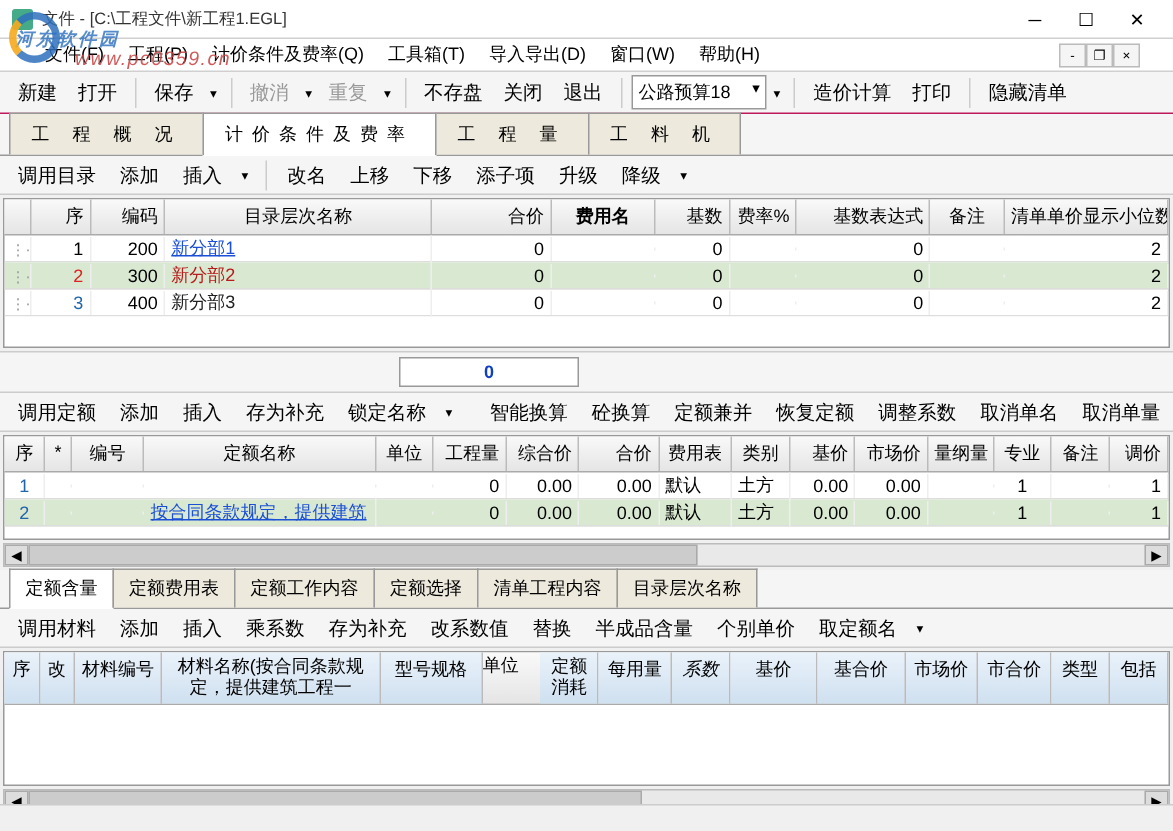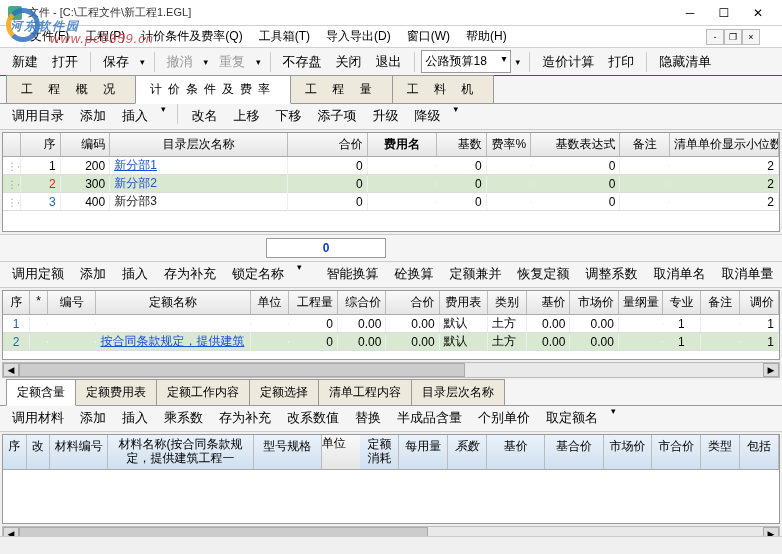--- a/index.html
+++ b/index.html
@@ -24,21 +24,21 @@
 .tbtn { padding: 3px 6px; cursor: pointer; white-space: nowrap; font-size: 13px; }
 .tsep { width: 1px; height: 20px; background: #ccc; margin: 0 4px; }
 .combo { border: 1px solid #999; padding: 2px 18px 2px 4px; background: #fff; position: relative; min-width: 90px; font-size: 12px; }
 .combo::after { content: "▾"; position: absolute; right: 3px; top: 2px; font-size: 10px; }
 .tdrop { padding: 0 3px; cursor: pointer; font-size: 9px; }
 
 .tabstrip { background: #f5f5f5; height: 28px; display: flex; align-items: flex-end; padding: 0 6px; border-bottom: 1px solid #999; gap: 0; }
 .tab { padding: 5px 14px; border: 1px solid #999; border-bottom: none; background: #ede9dc; cursor: pointer; margin-right: -1px; letter-spacing: 6px; }
 .tab.active { background: #fff; position: relative; z-index: 2; border-bottom: 1px solid #fff; margin-bottom: -1px; }
 
-.toolbar2 { background: #f5f5f5; height: 26px; display: flex; align-items: flex-start; padding: 0 6px; border-bottom: 1px solid #ccc; gap: 4px; }
+.toolbar2 { background: #f5f5f5; height: 26px; display: flex; align-items: center; padding: 0 6px; border-bottom: 1px solid #ccc; gap: 4px; }
 
 .grid-wrap { background: #fff; border: 1px solid #999; margin: 2px; position: relative; }
 .grid-wrap.g1 { height: 100px; }
 .grid-header { display: flex; background: linear-gradient(#f9f9f9,#e5e5e5); border-bottom: 1px solid #aaa; }
 .gh { border-right: 1px solid #bbb; padding: 3px 4px; text-align: center; font-size: 12px; overflow: hidden; white-space: nowrap; }
 .grid-body { overflow: auto; }
 .grow { display: flex; border-bottom: 1px solid #ddd; height: 18px; align-items: center; }
 .gc { border-right: 1px solid #eee; padding: 1px 4px; font-size: 12px; overflow: hidden; white-space: nowrap; }
 .grow.alt { background: #d9e8d0; }
 .tree-dots { color: #999; font-size: 10px; padding-right: 3px; }
@@ -176,21 +176,21 @@
         <div class="gc c-js">0</div>
         <div class="gc c-fl"></div>
         <div class="gc c-bds">0</div>
         <div class="gc c-bz"></div>
         <div class="gc c-xws">2</div>
       </div>
       <div class="grow alt">
         <div class="gc" style="width:18px"><span class="tree-dots">⋮⋯</span></div>
         <div class="gc c-seq" style="color:#d22">2</div>
         <div class="gc c-code">300</div>
-        <div class="gc c-name " style="color:#1d4ed8">新分部2</div>
+        <div class="gc c-name " style="color:#b91c1c">新分部2</div>
         <div class="gc c-hj">0</div>
         <div class="gc c-fym"></div>
         <div class="gc c-js">0</div>
         <div class="gc c-fl"></div>
         <div class="gc c-bds">0</div>
         <div class="gc c-bz"></div>
         <div class="gc c-xws">2</div>
       </div>
       <div class="grow">
         <div class="gc" style="width:18px"><span class="tree-dots">⋮⋯</span></div>

